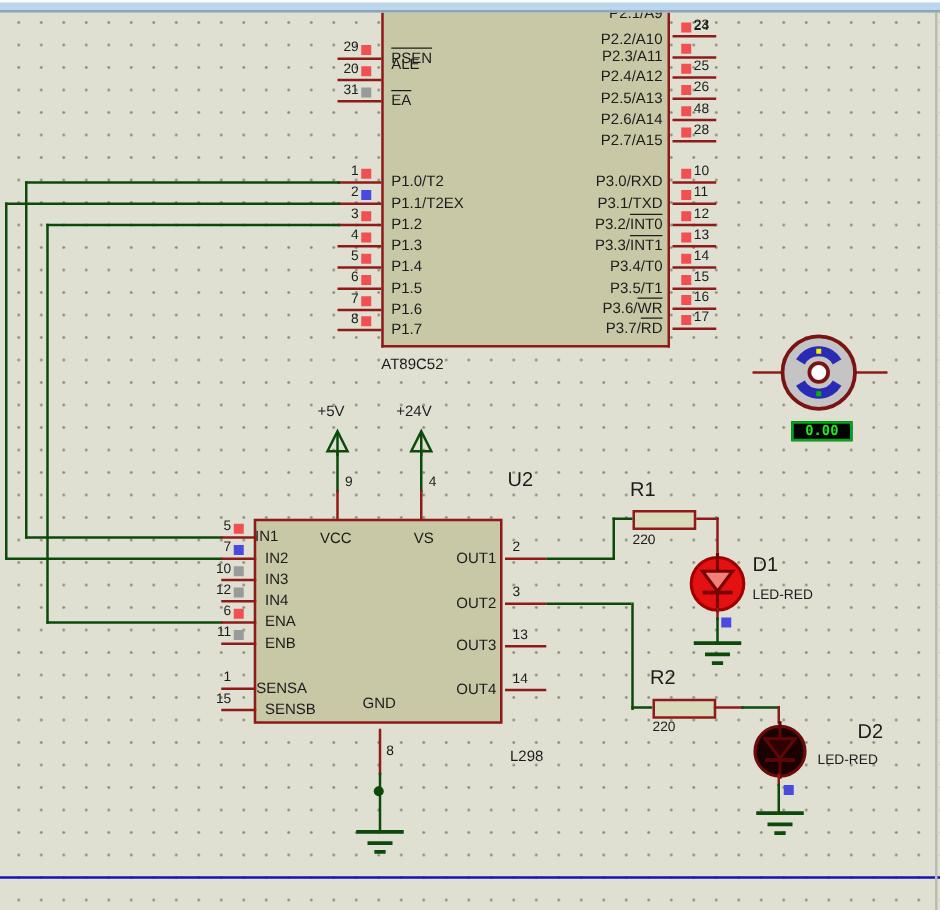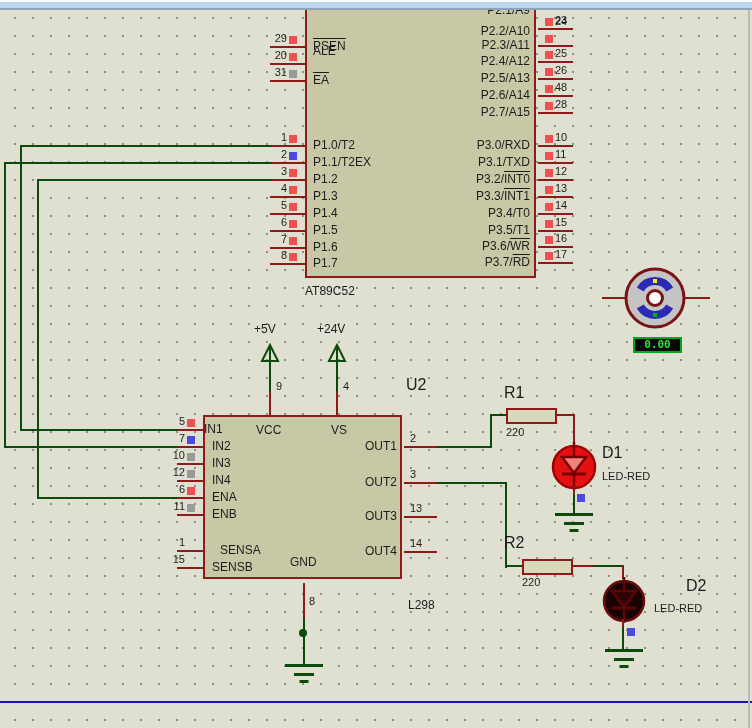--- a/index.html
+++ b/index.html
@@ -192,21 +192,21 @@
   <div class="sq" style="left:187px;top:453px" data-state="gray"></div>
   <div class="sq" style="left:187px;top:470px" data-state="gray"></div>
   <div class="sq" style="left:187px;top:487px" data-state="red"></div>
   <div class="sq" style="left:187px;top:504px" data-state="gray"></div>
   <span class="pl" style="left:204px;top:422px">IN1</span>
   <span class="pl" style="left:212px;top:439px">IN2</span>
   <span class="pl" style="left:212px;top:456px">IN3</span>
   <span class="pl" style="left:212px;top:473px">IN4</span>
   <span class="pl" style="left:212px;top:490px">ENA</span>
   <span class="pl" style="left:212px;top:507px">ENB</span>
-  <span class="pl" style="left:220px;top:543px">SENSA</span>
+  <span class="pl" style="left:205px;top:543px">SENSA</span>
   <span class="pl" style="left:212px;top:560px">SENSB</span>
 
   <div class="stub" style="left:404px;top:446px;width:33px"></div>
   <div class="stub" style="left:404px;top:482px;width:33px"></div>
   <div class="stub" style="left:404px;top:516px;width:33px"></div>
   <div class="stub" style="left:404px;top:551px;width:33px"></div>
   <span class="pnum" style="left:410px;top:433px">2</span>
   <span class="pnum" style="left:410px;top:469px">3</span>
   <span class="pnum" style="left:410px;top:503px">13</span>
   <span class="pnum" style="left:410px;top:538px">14</span>
@@ -267,21 +267,21 @@
   <div class="gnd" style="left:555px;top:513px">
       <i></i>
       <i></i>
       <i></i>
     </div>
 
   <div class="wire" style="left:437px;top:482px;width:68px"></div>
   <div class="vwire" style="left:505px;top:482px;height:86px"></div>
   <div class="wire" style="left:505px;top:565px;width:17px"></div>
   <div class="res" style="left:522px;top:559px"></div>
-  <span class="ref" style="left:504px;top:534px">R2</span>
+  <span class="ref" style="left:520px;top:534px">R2</span>
   <span class="val" style="left:522px;top:576px">220</span>
   <div class="stub" style="left:571px;top:565px;width:24px"></div>
   <div class="wire" style="left:593px;top:565px;width:31px"></div>
   <div class="vstub" style="left:622px;top:565px;height:14px"></div>
   <svg class="led" style="left:596px;top:575px" width="60" height="60" viewBox="0 0 60 60" data-state="off">
     <circle class="body" cx="28" cy="26" r="20" stroke-width="2.5"></circle>
     <line class="sym" x1="28" y1="2" x2="28" y2="48" stroke-width="2.5"></line>
     <polygon class="tri sym" points="16,16 40,16 28,32" stroke-width="2.5"></polygon>
     <line class="sym" x1="16" y1="33" x2="40" y2="33" stroke-width="3"></line>
   </svg>

